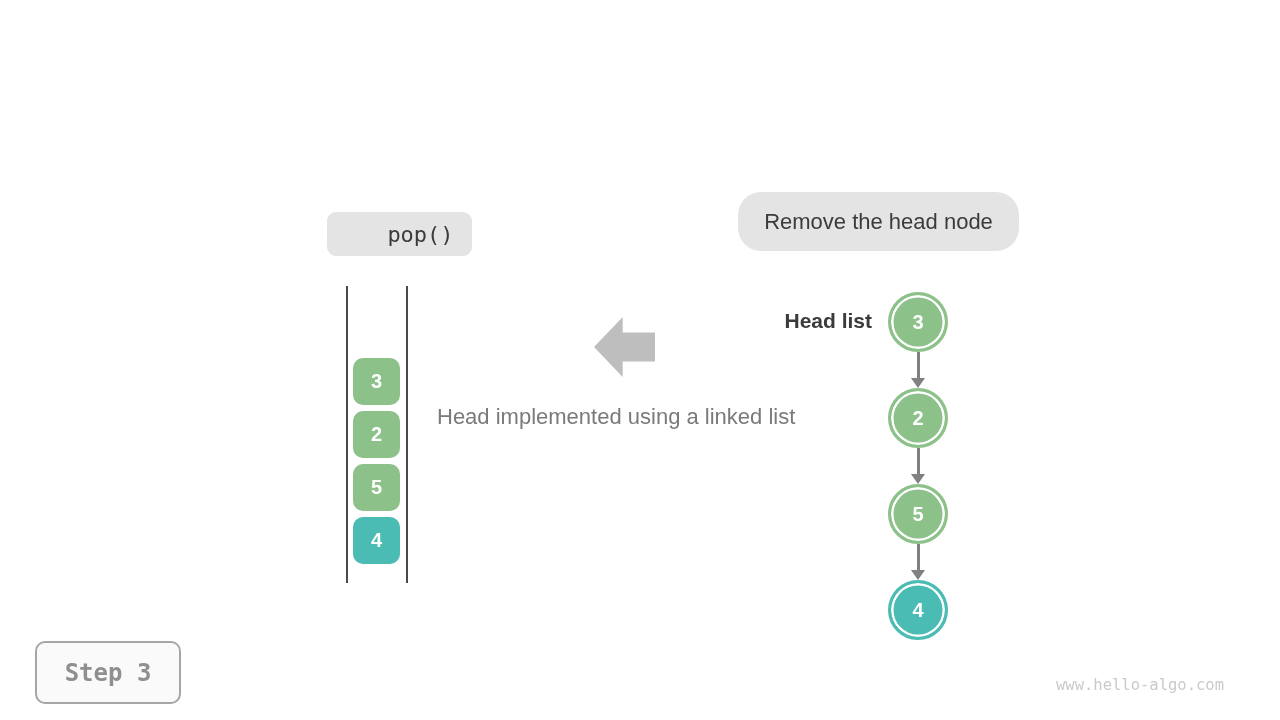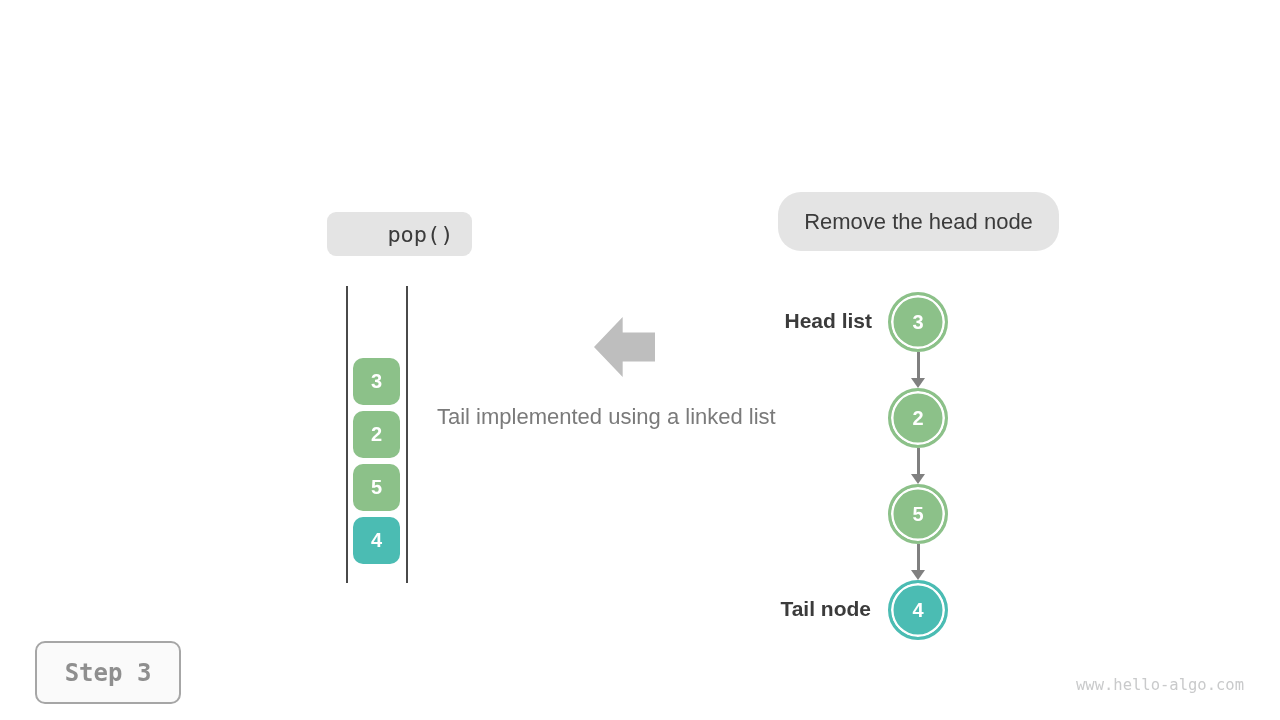--- a/index.html
+++ b/index.html
@@ -16,21 +16,21 @@
   .op-label {
     position: absolute; left: 327px; top: 212px; width: 103px; height: 44px;
     background: var(--label-bg); border-radius: 9px;
     display: flex; align-items: center; justify-content: center;
     font-family: "DejaVu Sans Mono", monospace;
     font-size: 22px; color: var(--text-dark); padding-left: 42px;
   }
 
   
   .annotation {
-    position: absolute; left: 778px; top: 192px; width: 281px; height: 59px;
+    position: absolute; left: 738px; top: 192px; width: 281px; height: 59px;
     background: var(--label-bg); border-radius: 23px;
     display: flex; align-items: center; justify-content: center;
     font-size: 22px; color: var(--text-dark);
   }
 
   
   .queue-walls {
     position: absolute; left: 346px; top: 286px; width: 62px; height: 297px;
     border-left: 2px solid var(--wall); border-right: 2px solid var(--wall);
     box-sizing: border-box;
@@ -107,21 +107,21 @@
     position: absolute; left: 35px; top: 641px; width: 146px; height: 63px;
     background: #fafafa; border: 2px solid var(--step-border); border-radius: 10px;
     box-sizing: border-box;
     display: flex; align-items: center; justify-content: center;
     font-family: "DejaVu Sans Mono", monospace;
     font-size: 24px; font-weight: bold; color: var(--step-text);
   }
 
   
   .watermark {
-    position: absolute; right: 36px; top: 676px;
+    position: absolute; right: 56px; top: 676px;
     font-family: "DejaVu Sans Mono", monospace;
     font-size: 15.5px; color: var(--watermark); white-space: nowrap;
   }
 </style>
 </head>
 <body>
 
 <div class="canvas">
 
   <div class="op-label">pop()</div>
@@ -130,24 +130,23 @@
 
   <div class="queue-walls"></div>
 
   <div class="qbox pos-0" data-variant="green">3</div>
   <div class="qbox pos-1" data-variant="green">2</div>
   <div class="qbox pos-2" data-variant="green">5</div>
   <div class="qbox pos-3" data-variant="teal">4</div>
 
   <div class="big-left-arrow"></div>
 
-  <div class="caption">Tail implemented using a linked list</div>
+  <div class="caption">Head implemented using a linked list</div>
 
   <div class="node-label head">Head list</div>
-  <div class="node-label tail">Tail node</div>
 
   <div class="lnode pos-0" data-variant="green">3</div>
   <div class="connector pos-0"></div>
   <div class="lnode pos-1" data-variant="green">2</div>
   <div class="connector pos-1"></div>
   <div class="lnode pos-2" data-variant="green">5</div>
   <div class="connector pos-2"></div>
   <div class="lnode pos-3" data-variant="teal">4</div>
 
   <div class="step-badge">Step 3</div>

